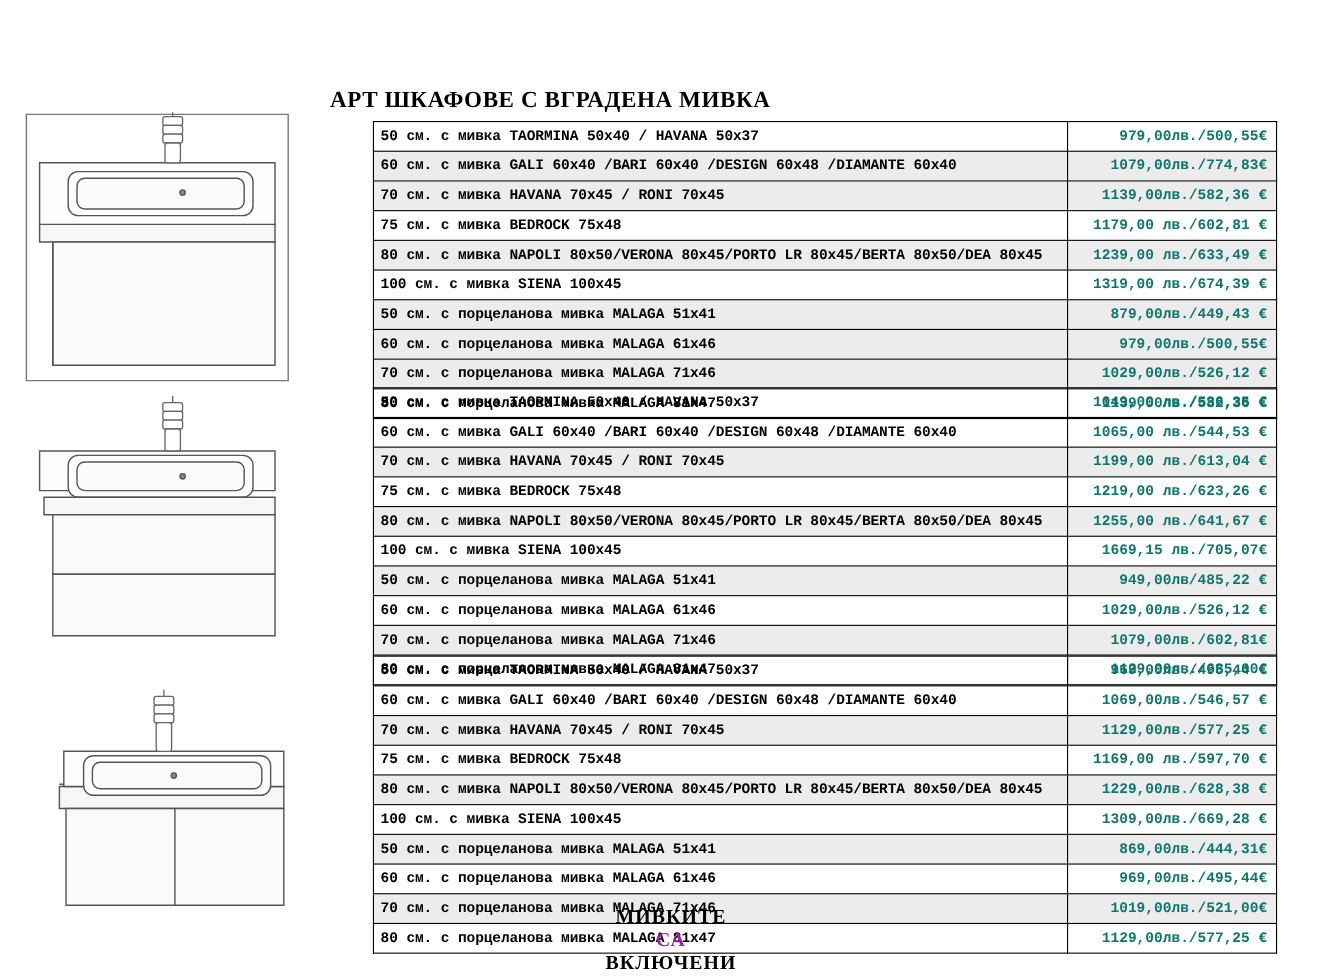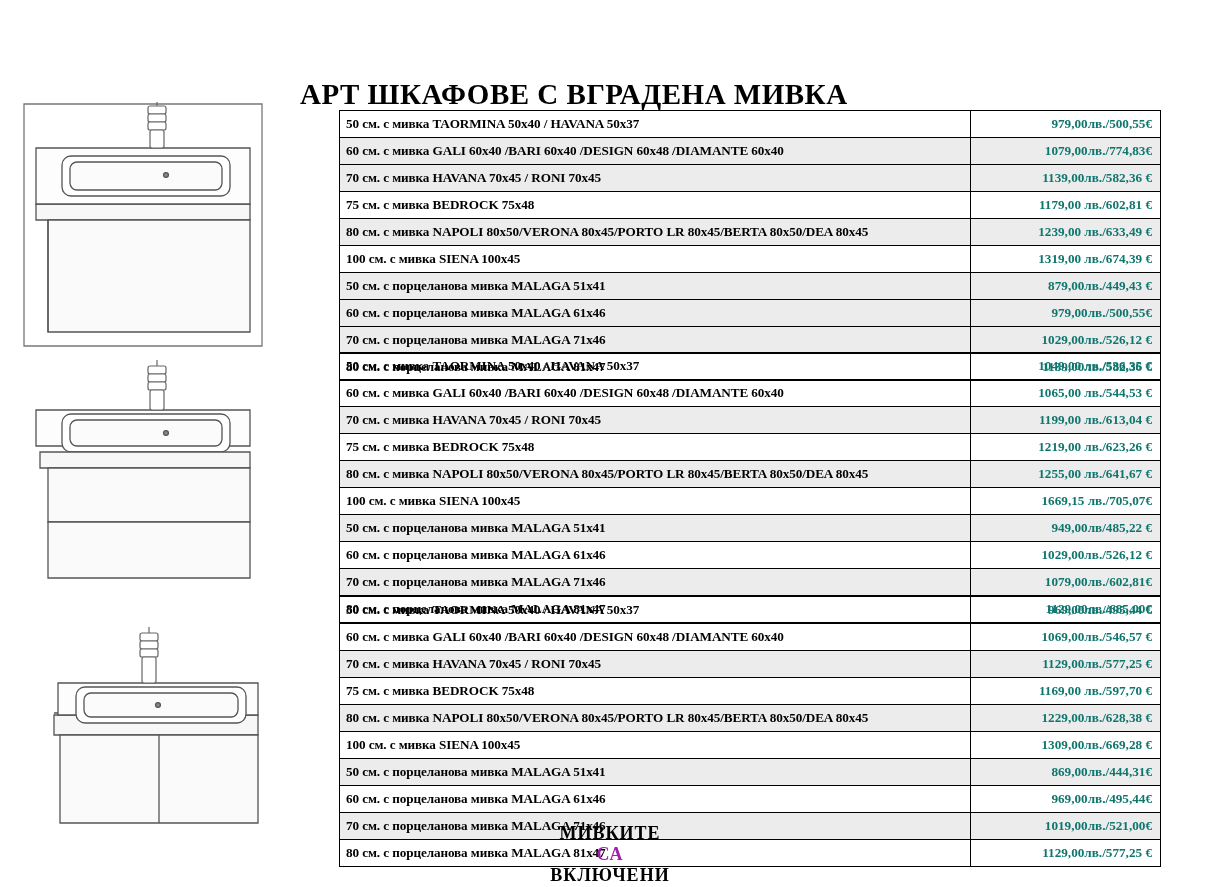--- a/index.html
+++ b/index.html
@@ -36,34 +36,35 @@
   }
   .vanity svg { display: block; }
 
   
   .title {
     position: absolute;
     left: 300px;
     top: 78px;
     font-family: "Liberation Serif", serif;
     font-weight: bold;
-    font-size: 29px;
+    font-size: 21px;
     letter-spacing: 0.5px;
     color: #000;
     white-space: nowrap;
     text-align: right;
   }
 
   
   .price-table {
     position: absolute;
     border-collapse: collapse;
     table-layout: fixed;
     width: 822px;
     font-size: 13.3px;
+    font-family: Liberation Mono, monospace;
   }
   .price-table td {
     border: 1px solid #000;
     padding: 2px 6px 3px 6px;
     height: 21px;
     vertical-align: middle;
     white-space: nowrap;
     overflow: hidden;
   }
   .price-table tr.alt td {

